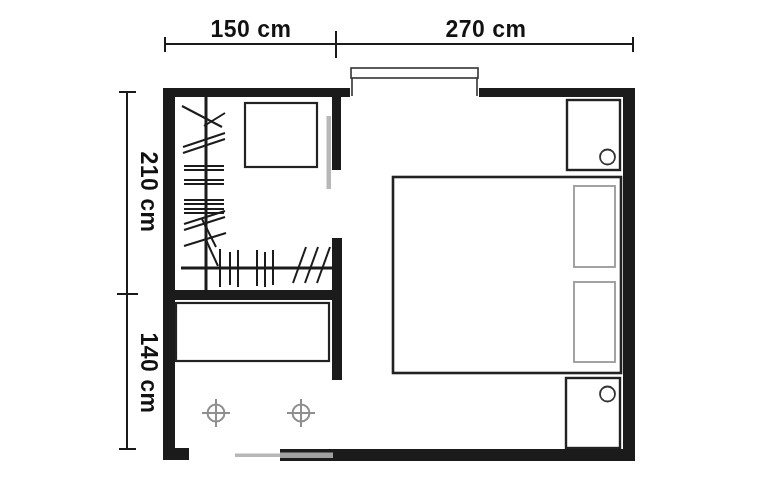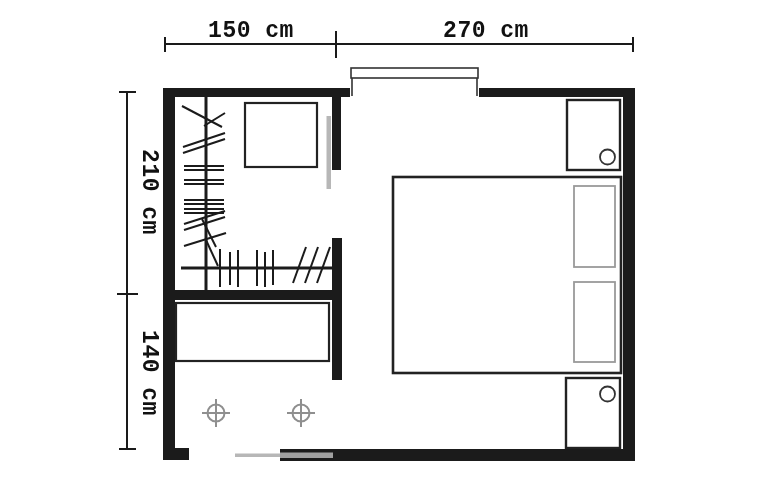--- a/index.html
+++ b/index.html
@@ -1,21 +1,21 @@
 <!DOCTYPE html>
 <html style="--background: #ffffff; --wall: #1b1b1b; --outline: #222222; --dim-line: #1a1a1a; --label: #111111; --sliding-door-gray: #b7b7b7; --pocket-door-gray: #a0a0a0; --pillow-gray: #9a9a9a; --light-gray: #8f8f8f;"><head>
 <meta charset="utf-8">
 <style>
   html,body{margin:0;padding:0;background:#fff;}
   .stage{
     position:relative;
     width:759px;height:500px;
     background:var(--background,#fff);
     overflow:hidden;
-    font-family:Liberation Mono, monospace;
+    font-family:Liberation Sans, sans-serif;
   }
   svg{display:block;}
   .wall{fill:var(--wall,#1b1b1b);stroke:none;}
   .furn{fill:#fff;stroke:var(--outline,#222);stroke-width:2.2;}
   .bed{stroke-width:2.6;}
   .nstand{stroke-width:2.4;}
   .pillow{fill:#fff;stroke:var(--pillow-gray,#9a9a9a);stroke-width:1.8;}
   .rail{stroke:var(--wall,#1b1b1b);stroke-width:3;fill:none;}
   .hanger{stroke:var(--wall,#1b1b1b);stroke-width:2;fill:none;stroke-linecap:butt;}
   .dim{stroke:var(--dim-line,#1a1a1a);stroke-width:2;fill:none;}

